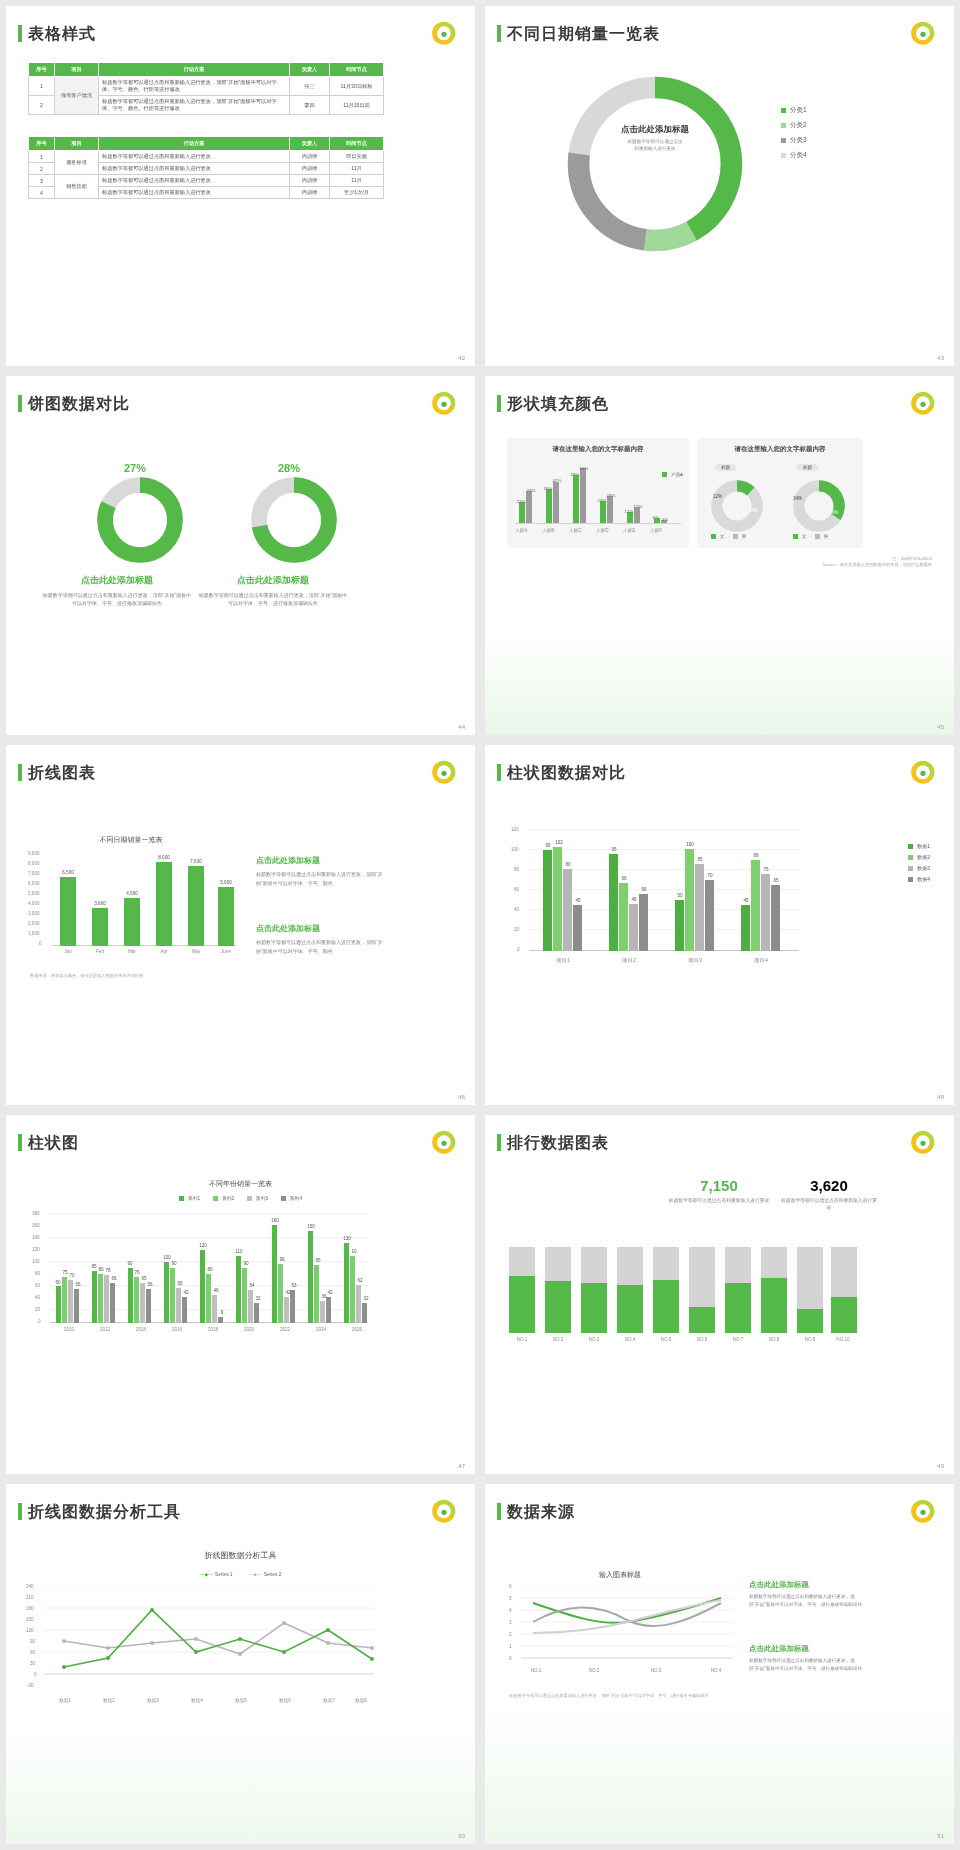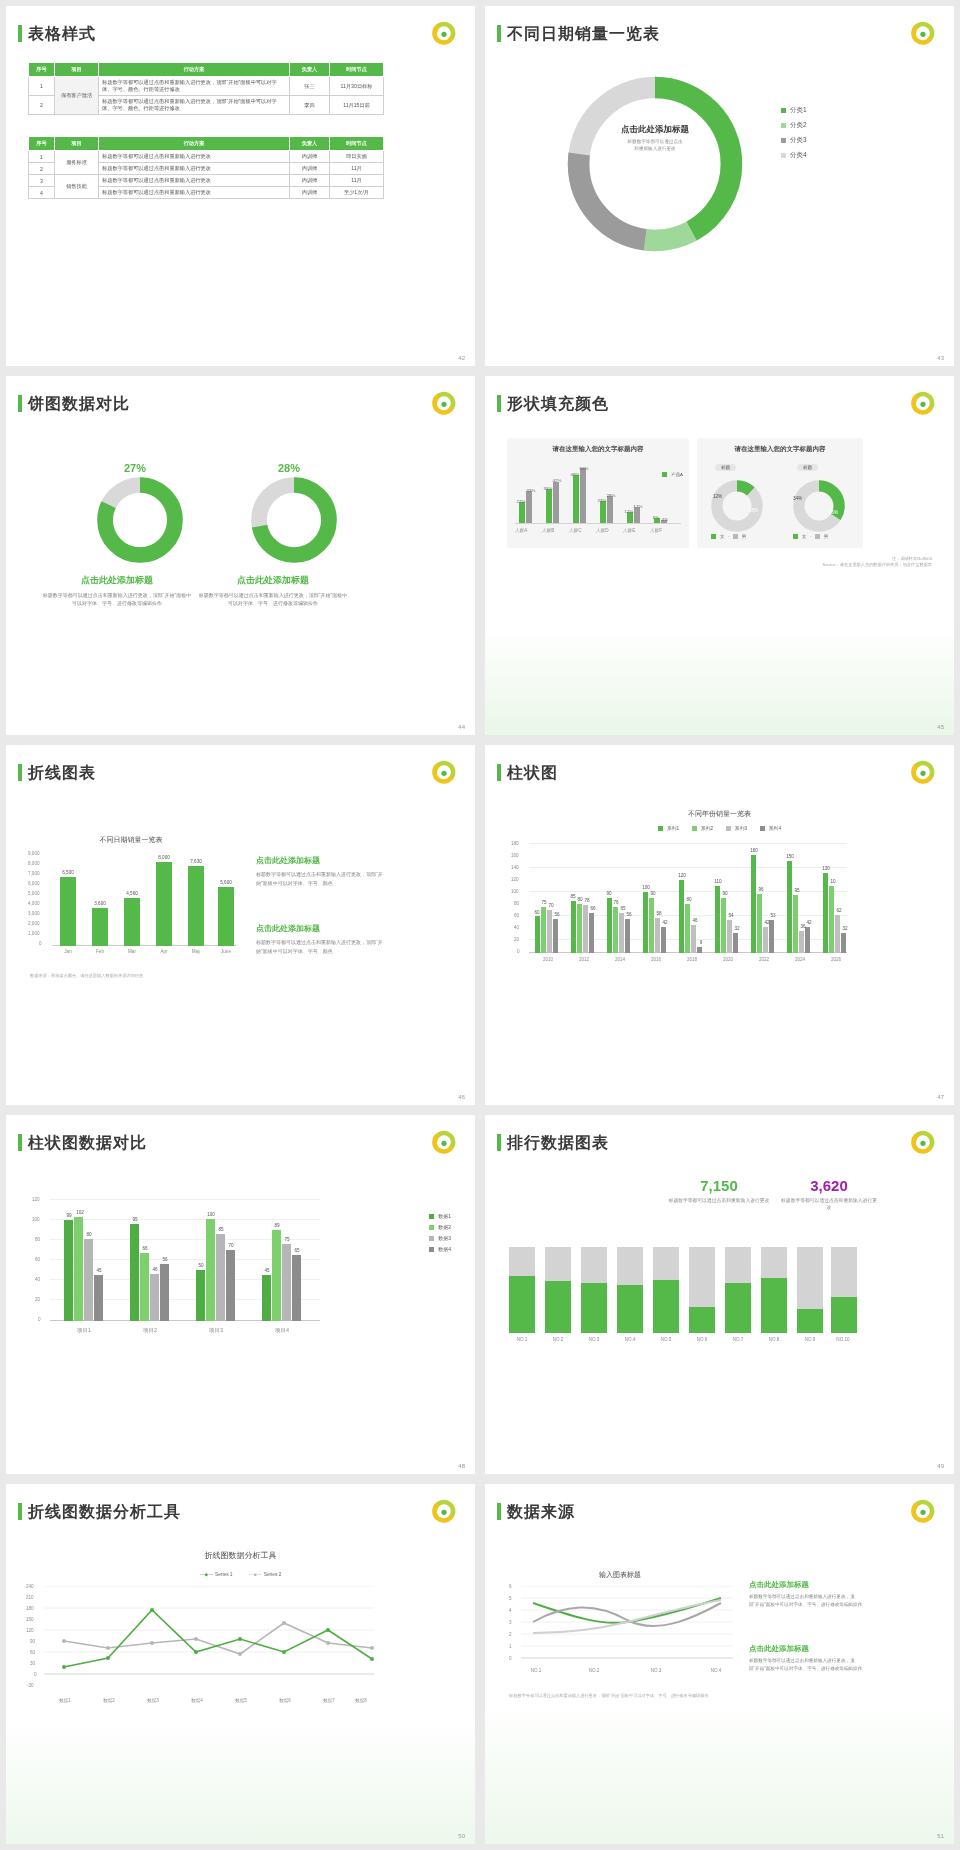--- a/index.html
+++ b/index.html
@@ -411,20 +411,99 @@
     </div>
     <div style="position:absolute;left:250px;top:178px;width:128px;">
       <div class="txt-h">点击此处添加标题</div>
       <div class="txt-p" style="margin-top:4px">标题数字等都可以通过点击和重新输入进行更改，顶部“开始”面板中可以对字体、字号、颜色</div>
     </div>
     <div class="pagenum">46</div>
   </div>
 
   <div class="slide">
     <div class="title-bar"></div>
+    <div class="slide-title">柱状图数据对比</div>
+    <svg class="logo" viewBox="0 0 40 40">
+      <path d="M6 20a14 14 0 1 1 24 10" fill="none" stroke="#b9d33a" stroke-width="7" stroke-linecap="round"></path>
+      <path d="M30 30A14 14 0 0 1 9 11" fill="none" stroke="#f0c419" stroke-width="7" stroke-linecap="round"></path>
+      <circle cx="20" cy="22" r="4" fill="#54b948"></circle>
+    </svg>
+
+    <div style="position:absolute;left:26px;top:82px;width:300px;height:140px;">
+      <div class="tick" style="left:0;top:0px;">120</div>
+      <div class="tick" style="left:0;top:20px;">100</div>
+      <div class="tick" style="left:3px;top:40px;">80</div>
+      <div class="tick" style="left:3px;top:60px;">60</div>
+      <div class="tick" style="left:3px;top:80px;">40</div>
+      <div class="tick" style="left:3px;top:100px;">20</div>
+      <div class="tick" style="left:6px;top:120px;">0</div>
+      <div style="position:absolute;left:18px;top:2px;width:270px;height:122px;">
+        <div style="position:absolute;left:0;top:0;width:270px;height:1px;background:#f0f0f0"></div>
+        <div style="position:absolute;left:0;top:20px;width:270px;height:1px;background:#f0f0f0"></div>
+        <div style="position:absolute;left:0;top:40px;width:270px;height:1px;background:#f0f0f0"></div>
+        <div style="position:absolute;left:0;top:60px;width:270px;height:1px;background:#f0f0f0"></div>
+        <div style="position:absolute;left:0;top:80px;width:270px;height:1px;background:#f0f0f0"></div>
+        <div style="position:absolute;left:0;top:100px;width:270px;height:1px;background:#f0f0f0"></div>
+        <div style="position:absolute;left:0;bottom:0;width:270px;height:1px;background:#c8c8c8"></div>
+
+        <div class="bar-v" style="left:14px;width:9px;height:101px;background:#4fae43"></div>
+        <div class="bar-v" style="left:24px;width:9px;height:104px;background:#7ed06f"></div>
+        <div class="bar-v" style="left:34px;width:9px;height:82px;background:#b6b6b6"></div>
+        <div class="bar-v" style="left:44px;width:9px;height:46px;background:#8c8c8c"></div>
+        <div class="val-lbl" style="left:11px;bottom:103px;width:16px;">99</div>
+        <div class="val-lbl" style="left:21px;bottom:106px;width:18px;">102</div>
+        <div class="val-lbl" style="left:31px;bottom:84px;width:16px;">80</div>
+        <div class="val-lbl" style="left:41px;bottom:48px;width:16px;">45</div>
+
+        <div class="bar-v" style="left:80px;width:9px;height:97px;background:#4fae43"></div>
+        <div class="bar-v" style="left:90px;width:9px;height:68px;background:#7ed06f"></div>
+        <div class="bar-v" style="left:100px;width:9px;height:47px;background:#b6b6b6"></div>
+        <div class="bar-v" style="left:110px;width:9px;height:57px;background:#8c8c8c"></div>
+        <div class="val-lbl" style="left:77px;bottom:99px;width:16px;">95</div>
+        <div class="val-lbl" style="left:87px;bottom:70px;width:16px;">66</div>
+        <div class="val-lbl" style="left:97px;bottom:49px;width:16px;">46</div>
+        <div class="val-lbl" style="left:107px;bottom:59px;width:16px;">56</div>
+
+        <div class="bar-v" style="left:146px;width:9px;height:51px;background:#4fae43"></div>
+        <div class="bar-v" style="left:156px;width:9px;height:102px;background:#7ed06f"></div>
+        <div class="bar-v" style="left:166px;width:9px;height:87px;background:#b6b6b6"></div>
+        <div class="bar-v" style="left:176px;width:9px;height:71px;background:#8c8c8c"></div>
+        <div class="val-lbl" style="left:143px;bottom:53px;width:16px;">50</div>
+        <div class="val-lbl" style="left:152px;bottom:104px;width:18px;">100</div>
+        <div class="val-lbl" style="left:163px;bottom:89px;width:16px;">85</div>
+        <div class="val-lbl" style="left:173px;bottom:73px;width:16px;">70</div>
+
+        <div class="bar-v" style="left:212px;width:9px;height:46px;background:#4fae43"></div>
+        <div class="bar-v" style="left:222px;width:9px;height:91px;background:#7ed06f"></div>
+        <div class="bar-v" style="left:232px;width:9px;height:77px;background:#b6b6b6"></div>
+        <div class="bar-v" style="left:242px;width:9px;height:66px;background:#8c8c8c"></div>
+        <div class="val-lbl" style="left:209px;bottom:48px;width:16px;">45</div>
+        <div class="val-lbl" style="left:219px;bottom:93px;width:16px;">89</div>
+        <div class="val-lbl" style="left:229px;bottom:79px;width:16px;">75</div>
+        <div class="val-lbl" style="left:239px;bottom:68px;width:16px;">65</div>
+      </div>
+      <div style="position:absolute;left:18px;top:130px;width:270px;">
+        <span class="tick" style="left:18px;width:32px;text-align:center;font-size:5.4px">项目1</span>
+        <span class="tick" style="left:84px;width:32px;text-align:center;font-size:5.4px">项目2</span>
+        <span class="tick" style="left:150px;width:32px;text-align:center;font-size:5.4px">项目3</span>
+        <span class="tick" style="left:216px;width:32px;text-align:center;font-size:5.4px">项目4</span>
+      </div>
+    </div>
+
+    <div style="position:absolute;right:24px;top:96px;font-size:5px;color:#555;line-height:11px;">
+      <div><span class="legend-sq" style="background:#4fae43"></span><span>数据1</span></div>
+      <div><span class="legend-sq" style="background:#7ed06f"></span><span>数据2</span></div>
+      <div><span class="legend-sq" style="background:#b6b6b6"></span><span>数据3</span></div>
+      <div><span class="legend-sq" style="background:#8c8c8c"></span><span>数据4</span></div>
+    </div>
+    <div class="pagenum">48</div>
+  </div>
+
+  <div class="slide">
+    <div class="title-bar"></div>
     <div class="slide-title">柱状图</div>
     <svg class="logo" viewBox="0 0 40 40">
       <path d="M6 20a14 14 0 1 1 24 10" fill="none" stroke="#b9d33a" stroke-width="7" stroke-linecap="round"></path>
       <path d="M30 30A14 14 0 0 1 9 11" fill="none" stroke="#f0c419" stroke-width="7" stroke-linecap="round"></path>
       <circle cx="20" cy="22" r="4" fill="#54b948"></circle>
     </svg>
 
     <div class="chart-title" style="top:64px;">不同年份销量一览表</div>
     <div class="legend-row" style="left:0;right:0;top:80px;text-align:center;width:100%">
       <span class="legend-sq" style="background:#54b948"></span><span>系列1</span>
@@ -546,112 +625,33 @@
         <span class="tick" style="left:222px;width:26px;text-align:center">2022</span>
         <span class="tick" style="left:258px;width:26px;text-align:center">2024</span>
         <span class="tick" style="left:294px;width:26px;text-align:center">2026</span>
       </div>
     </div>
     <div class="pagenum">47</div>
   </div>
 
   <div class="slide">
     <div class="title-bar"></div>
-    <div class="slide-title">柱状图数据对比</div>
-    <svg class="logo" viewBox="0 0 40 40">
-      <path d="M6 20a14 14 0 1 1 24 10" fill="none" stroke="#b9d33a" stroke-width="7" stroke-linecap="round"></path>
-      <path d="M30 30A14 14 0 0 1 9 11" fill="none" stroke="#f0c419" stroke-width="7" stroke-linecap="round"></path>
-      <circle cx="20" cy="22" r="4" fill="#54b948"></circle>
-    </svg>
-
-    <div style="position:absolute;left:26px;top:82px;width:300px;height:140px;">
-      <div class="tick" style="left:0;top:0px;">120</div>
-      <div class="tick" style="left:0;top:20px;">100</div>
-      <div class="tick" style="left:3px;top:40px;">80</div>
-      <div class="tick" style="left:3px;top:60px;">60</div>
-      <div class="tick" style="left:3px;top:80px;">40</div>
-      <div class="tick" style="left:3px;top:100px;">20</div>
-      <div class="tick" style="left:6px;top:120px;">0</div>
-      <div style="position:absolute;left:18px;top:2px;width:270px;height:122px;">
-        <div style="position:absolute;left:0;top:0;width:270px;height:1px;background:#f0f0f0"></div>
-        <div style="position:absolute;left:0;top:20px;width:270px;height:1px;background:#f0f0f0"></div>
-        <div style="position:absolute;left:0;top:40px;width:270px;height:1px;background:#f0f0f0"></div>
-        <div style="position:absolute;left:0;top:60px;width:270px;height:1px;background:#f0f0f0"></div>
-        <div style="position:absolute;left:0;top:80px;width:270px;height:1px;background:#f0f0f0"></div>
-        <div style="position:absolute;left:0;top:100px;width:270px;height:1px;background:#f0f0f0"></div>
-        <div style="position:absolute;left:0;bottom:0;width:270px;height:1px;background:#c8c8c8"></div>
-
-        <div class="bar-v" style="left:14px;width:9px;height:101px;background:#4fae43"></div>
-        <div class="bar-v" style="left:24px;width:9px;height:104px;background:#7ed06f"></div>
-        <div class="bar-v" style="left:34px;width:9px;height:82px;background:#b6b6b6"></div>
-        <div class="bar-v" style="left:44px;width:9px;height:46px;background:#8c8c8c"></div>
-        <div class="val-lbl" style="left:11px;bottom:103px;width:16px;">99</div>
-        <div class="val-lbl" style="left:21px;bottom:106px;width:18px;">102</div>
-        <div class="val-lbl" style="left:31px;bottom:84px;width:16px;">80</div>
-        <div class="val-lbl" style="left:41px;bottom:48px;width:16px;">45</div>
-
-        <div class="bar-v" style="left:80px;width:9px;height:97px;background:#4fae43"></div>
-        <div class="bar-v" style="left:90px;width:9px;height:68px;background:#7ed06f"></div>
-        <div class="bar-v" style="left:100px;width:9px;height:47px;background:#b6b6b6"></div>
-        <div class="bar-v" style="left:110px;width:9px;height:57px;background:#8c8c8c"></div>
-        <div class="val-lbl" style="left:77px;bottom:99px;width:16px;">95</div>
-        <div class="val-lbl" style="left:87px;bottom:70px;width:16px;">66</div>
-        <div class="val-lbl" style="left:97px;bottom:49px;width:16px;">46</div>
-        <div class="val-lbl" style="left:107px;bottom:59px;width:16px;">56</div>
-
-        <div class="bar-v" style="left:146px;width:9px;height:51px;background:#4fae43"></div>
-        <div class="bar-v" style="left:156px;width:9px;height:102px;background:#7ed06f"></div>
-        <div class="bar-v" style="left:166px;width:9px;height:87px;background:#b6b6b6"></div>
-        <div class="bar-v" style="left:176px;width:9px;height:71px;background:#8c8c8c"></div>
-        <div class="val-lbl" style="left:143px;bottom:53px;width:16px;">50</div>
-        <div class="val-lbl" style="left:152px;bottom:104px;width:18px;">100</div>
-        <div class="val-lbl" style="left:163px;bottom:89px;width:16px;">85</div>
-        <div class="val-lbl" style="left:173px;bottom:73px;width:16px;">70</div>
-
-        <div class="bar-v" style="left:212px;width:9px;height:46px;background:#4fae43"></div>
-        <div class="bar-v" style="left:222px;width:9px;height:91px;background:#7ed06f"></div>
-        <div class="bar-v" style="left:232px;width:9px;height:77px;background:#b6b6b6"></div>
-        <div class="bar-v" style="left:242px;width:9px;height:66px;background:#8c8c8c"></div>
-        <div class="val-lbl" style="left:209px;bottom:48px;width:16px;">45</div>
-        <div class="val-lbl" style="left:219px;bottom:93px;width:16px;">89</div>
-        <div class="val-lbl" style="left:229px;bottom:79px;width:16px;">75</div>
-        <div class="val-lbl" style="left:239px;bottom:68px;width:16px;">65</div>
-      </div>
-      <div style="position:absolute;left:18px;top:130px;width:270px;">
-        <span class="tick" style="left:18px;width:32px;text-align:center;font-size:5.4px">项目1</span>
-        <span class="tick" style="left:84px;width:32px;text-align:center;font-size:5.4px">项目2</span>
-        <span class="tick" style="left:150px;width:32px;text-align:center;font-size:5.4px">项目3</span>
-        <span class="tick" style="left:216px;width:32px;text-align:center;font-size:5.4px">项目4</span>
-      </div>
-    </div>
-
-    <div style="position:absolute;right:24px;top:96px;font-size:5px;color:#555;line-height:11px;">
-      <div><span class="legend-sq" style="background:#4fae43"></span><span>数据1</span></div>
-      <div><span class="legend-sq" style="background:#7ed06f"></span><span>数据2</span></div>
-      <div><span class="legend-sq" style="background:#b6b6b6"></span><span>数据3</span></div>
-      <div><span class="legend-sq" style="background:#8c8c8c"></span><span>数据4</span></div>
-    </div>
-    <div class="pagenum">48</div>
-  </div>
-
-  <div class="slide">
-    <div class="title-bar"></div>
     <div class="slide-title">排行数据图表</div>
     <svg class="logo" viewBox="0 0 40 40">
       <path d="M6 20a14 14 0 1 1 24 10" fill="none" stroke="#b9d33a" stroke-width="7" stroke-linecap="round"></path>
       <path d="M30 30A14 14 0 0 1 9 11" fill="none" stroke="#f0c419" stroke-width="7" stroke-linecap="round"></path>
       <circle cx="20" cy="22" r="4" fill="#54b948"></circle>
     </svg>
 
     <div style="position:absolute;left:178px;top:62px;width:112px;text-align:center;">
       <div class="big-num" style="color:#54b948">7,150</div>
       <div style="font-size:4.8px;color:#888;line-height:1.6;margin-top:3px">标题数字等都可以通过点击和重新输入进行更改</div>
     </div>
     <div style="position:absolute;left:296px;top:62px;width:96px;text-align:center;">
-      <div class="big-num" style="color:#a21caf">3,620</div>
+      <div class="big-num" style="color:#000000">3,620</div>
       <div style="font-size:4.8px;color:#888;line-height:1.6;margin-top:3px">标题数字等都可以通过点击和重新输入进行更改</div>
     </div>
 
     <div style="position:absolute;left:24px;top:132px;width:348px;height:100px;">
       <div style="position:absolute;left:0;top:0;width:26px;height:86px;">
           <div class="rank-bar" style="height:86px"></div>
           <div class="rank-fill" style="height:57px"></div>
         </div>
       <div style="position:absolute;left:36px;top:0;width:26px;height:86px;">
           <div class="rank-bar" style="height:86px"></div>

